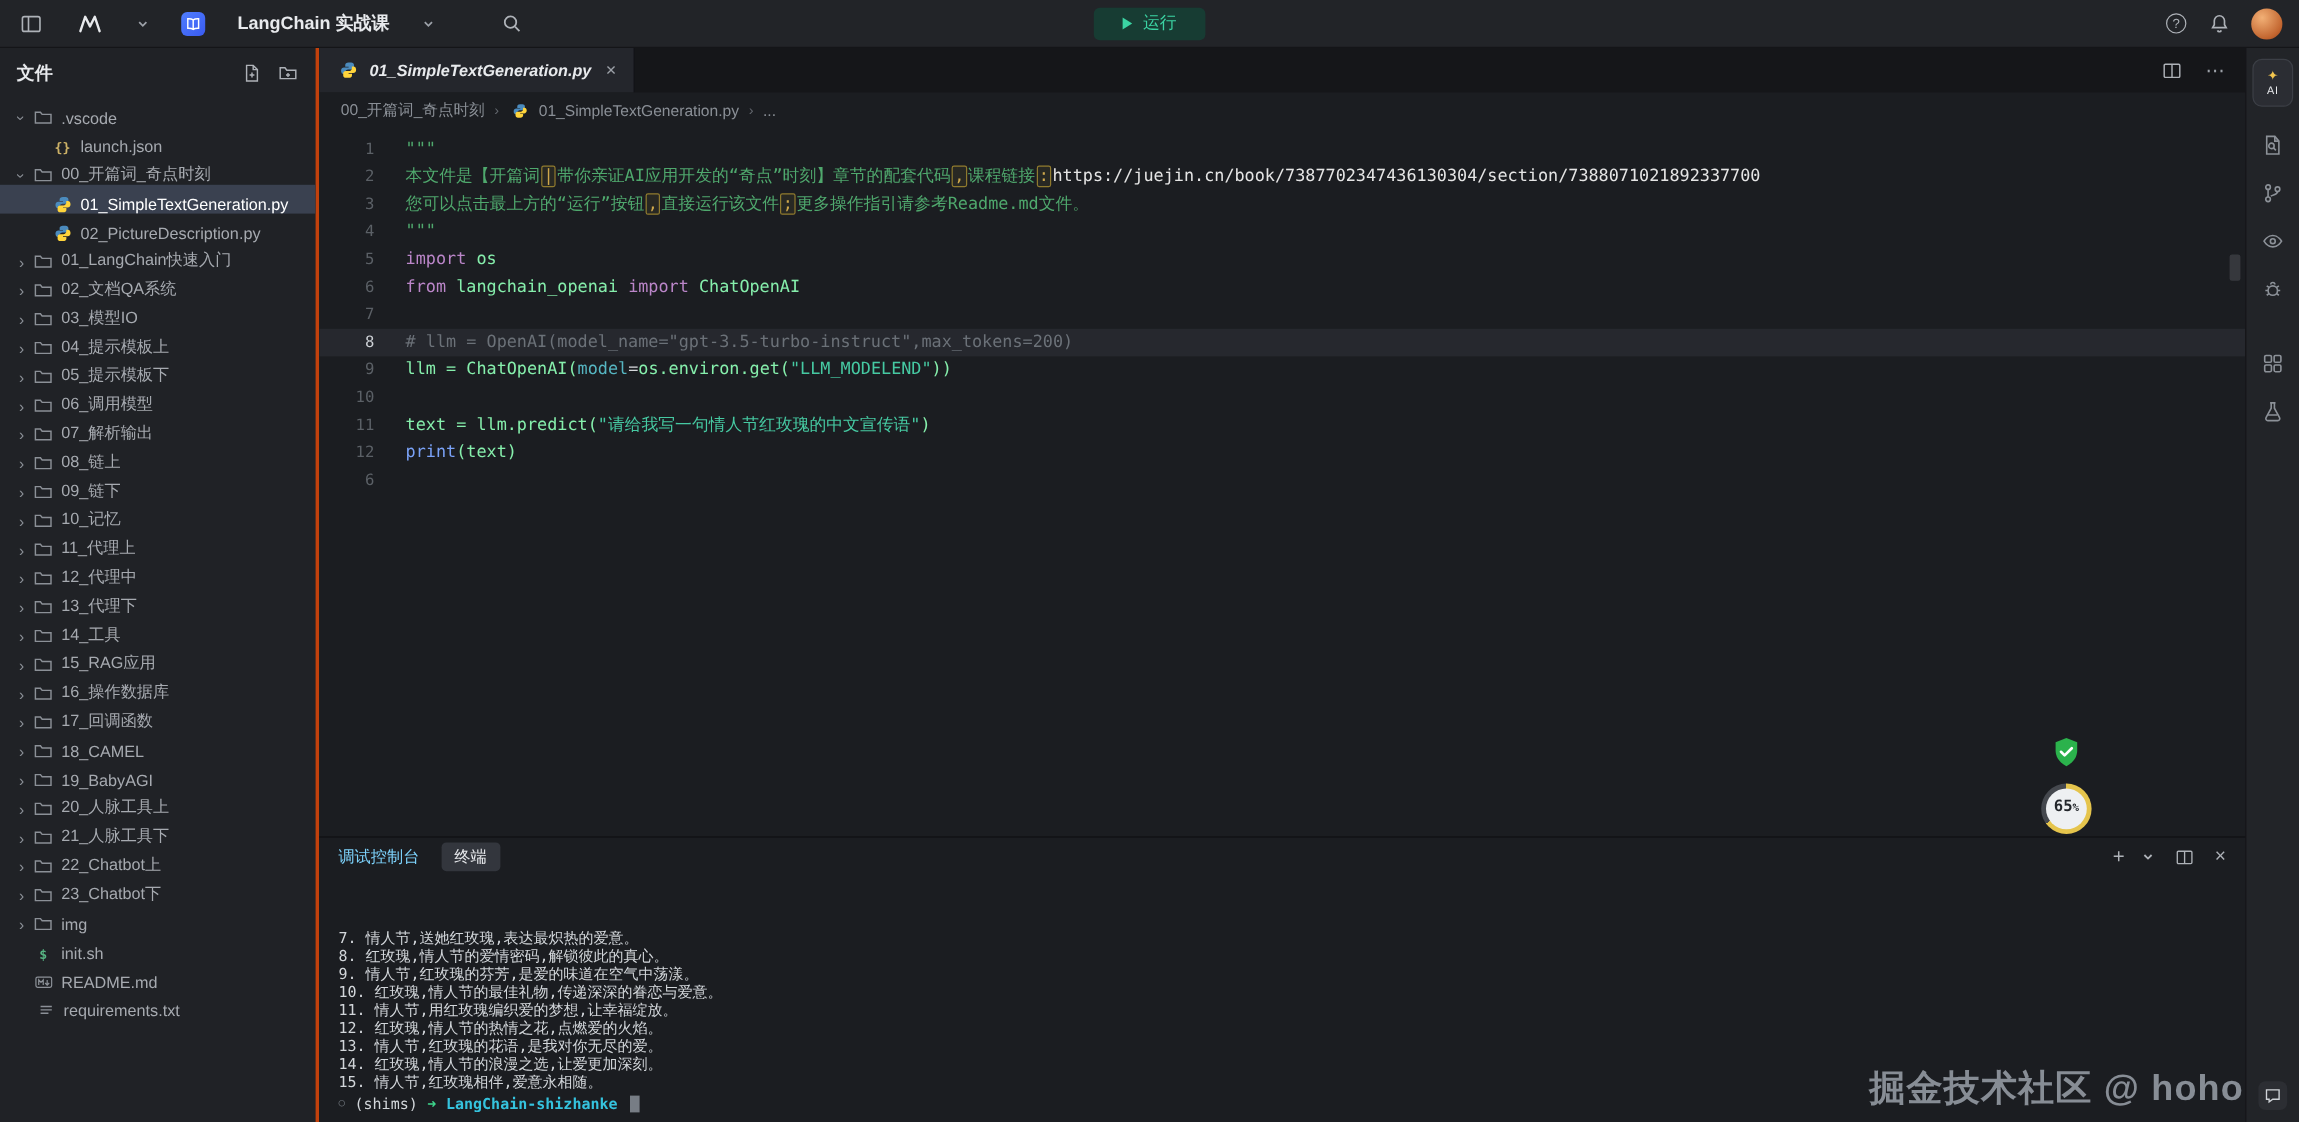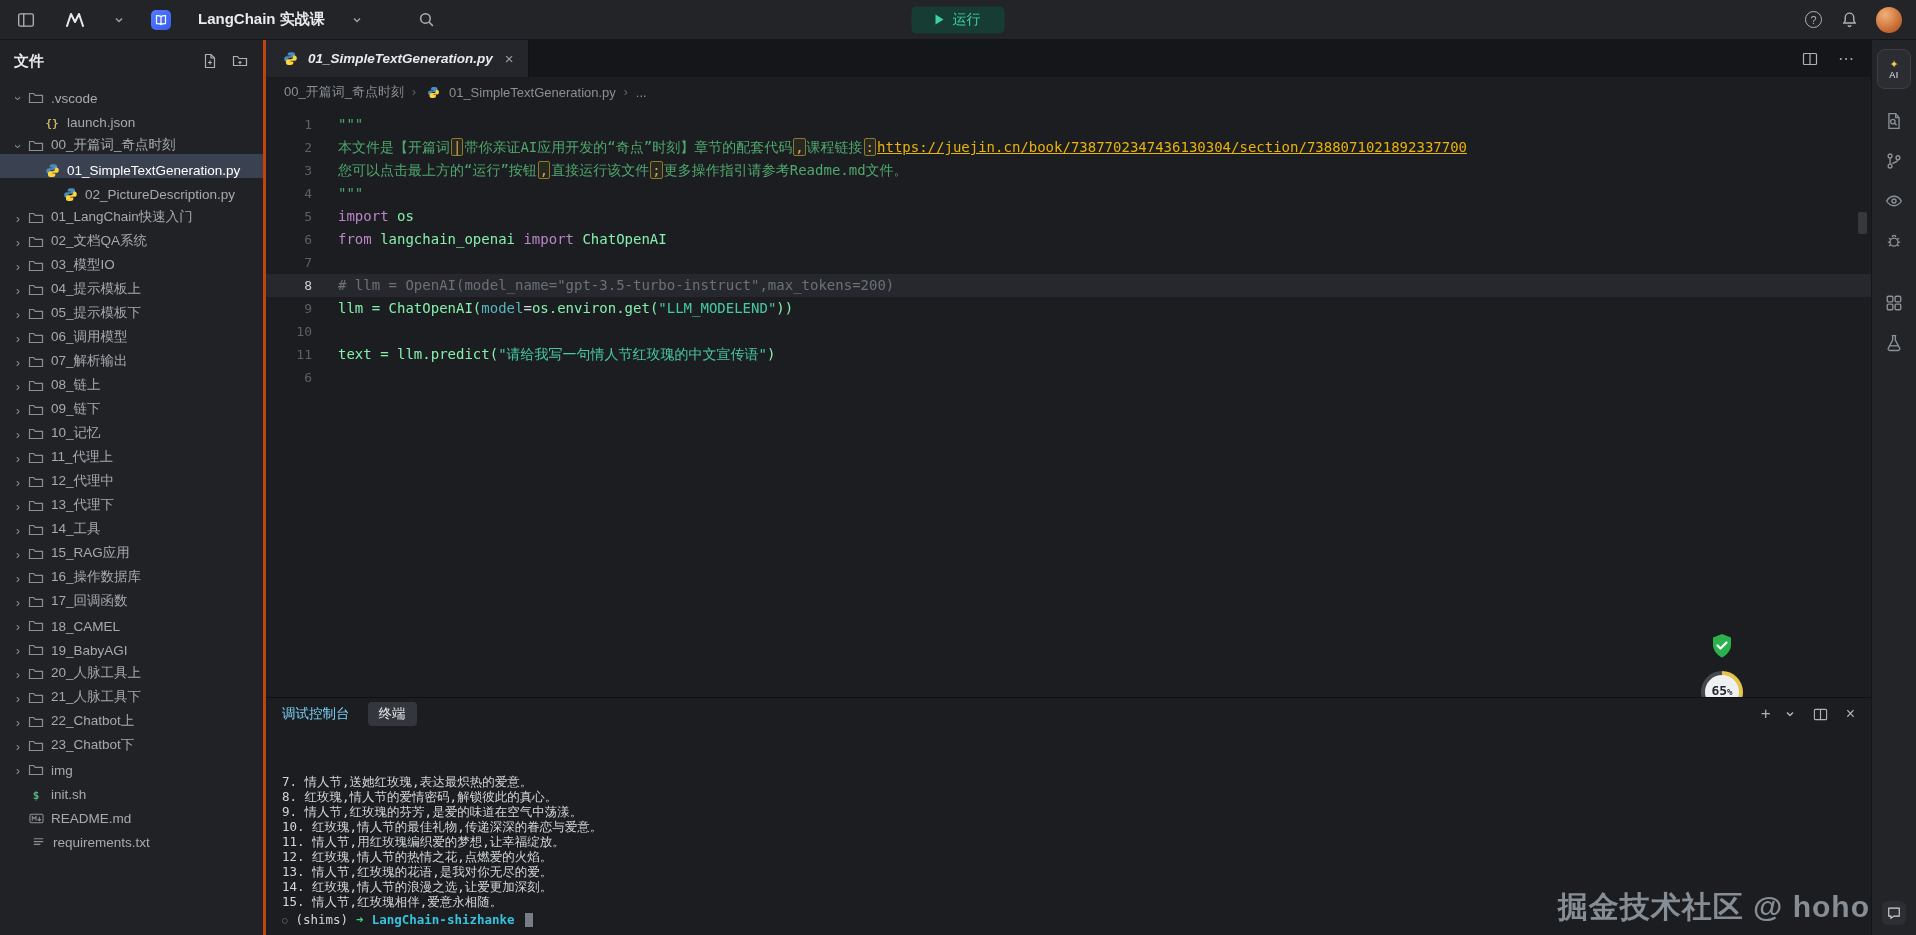--- a/index.html
+++ b/index.html
@@ -65,35 +65,35 @@
   .bc-item { display:flex; align-items:center; gap:5px; }
 
   .code { flex:1; position:relative; font-family:"DejaVu Sans Mono","Liberation Mono",monospace;
     font-size:14px; padding-top:6px; overflow:hidden; }
   .code-line { display:flex; height:23px; line-height:23px; white-space:pre; }
   .code-line .ln { width:46px; min-width:46px; text-align:right; color:#5b6066; font-size:13px; }
   .code-line .lc { padding-left:26px; }
   .code-line.current { background:#26282e; }
   .code-line.current .ln { color:#cdd1d6; }
   .tk-doc  { color:#4fa86d; }
-  .tk-link { color:#eab308; text-decoration:underline; }
+  .tk-link { color:#e5e5e5; }
   .tk-kw   { color:#bb86c9; }
   .tk-id   { color:#86efac; }
   .tk-op   { color:#d6d8dc; }
   .tk-str  { color:#46c9a2; }
   .tk-com  { color:#6b7178; }
   .tk-fn   { color:#7aa2f7; }
   .tk-param{ color:#56b6c2; }
   .tk-uni  { border:1px solid #8f7a2e; border-radius:2px; padding:0 1px; margin:0 1px;
     background:rgba(143,122,46,.12); color:#cfa84c; }
   .vscroll { position:absolute; right:4px; top:105px; width:9px; height:22px;
     background:rgba(125,130,138,.28); border-radius:2px; }
 
   
-  .float-widget { position:absolute; right:128px; top:526px; z-index:5;
+  .float-widget { position:absolute; right:128px; top:507px; z-index:5;
     display:flex; flex-direction:column; align-items:center; gap:9px; }
   .score-badge { width:42px; height:42px; border-radius:50%;
     background:conic-gradient(#e5c44c 0 65%, #45484e 0);
     display:flex; align-items:center; justify-content:center; }
   .score-inner { width:34px; height:34px; border-radius:50%; background:#eef0f2; color:#23262b;
     font-weight:700; font-size:13px; display:flex; align-items:baseline; justify-content:center;
     padding-top:8px; }
   .score-unit { font-size:9px; }
   .camera-chip { width:26px; height:26px; border-radius:6px; background:#26282d;
     border:1px solid #3a3d43; display:flex; align-items:center; justify-content:center; }
@@ -243,21 +243,21 @@
         <div class="trow sel" style="padding-left: 26px;">
           <span class="chev"></span>
           <span class="ficon">
             <svg width="15" height="15" viewBox="0 0 16 16">
               <path fill="#4b8bbe" d="M7.9 1.2c-1.8 0-2.9.8-2.9 2.1v1.6h3v.6H3.9c-1.4 0-2.6 1-2.6 2.9 0 1.8 1 2.9 2.4 2.9h1.4V9.6c0-1.3 1.1-2.3 2.5-2.3h3c1.2 0 2.2-.9 2.2-2.1V3.3c0-1.2-1.1-2.1-2.5-2.1z"></path>
               <path fill="#ffd43b" d="M8.1 14.8c1.8 0 2.9-.8 2.9-2.1v-1.6H8v-.6h4.1c1.4 0 2.6-1 2.6-2.9 0-1.8-1-2.9-2.4-2.9h-1.4v1.7c0 1.3-1.1 2.3-2.5 2.3h-3c-1.2 0-2.2.9-2.2 2.1v1.9c0 1.2 1.1 2.1 2.5 2.1z"></path>
             </svg>
           </span>
           <span class="flabel">01_SimpleTextGeneration.py</span>
         </div>
-        <div class="trow" style="padding-left: 44px;">
+        <div class="trow" style="padding-left: 26px;">
           <span class="chev"></span>
           <span class="ficon">
             <svg width="15" height="15" viewBox="0 0 16 16">
               <path fill="#4b8bbe" d="M7.9 1.2c-1.8 0-2.9.8-2.9 2.1v1.6h3v.6H3.9c-1.4 0-2.6 1-2.6 2.9 0 1.8 1 2.9 2.4 2.9h1.4V9.6c0-1.3 1.1-2.3 2.5-2.3h3c1.2 0 2.2-.9 2.2-2.1V3.3c0-1.2-1.1-2.1-2.5-2.1z"></path>
               <path fill="#ffd43b" d="M8.1 14.8c1.8 0 2.9-.8 2.9-2.1v-1.6H8v-.6h4.1c1.4 0 2.6-1 2.6-2.9 0-1.8-1-2.9-2.4-2.9h-1.4v1.7c0 1.3-1.1 2.3-2.5 2.3h-3c-1.2 0-2.2.9-2.2 2.1v1.9c0 1.2 1.1 2.1 2.5 2.1z"></path>
             </svg>
           </span>
           <span class="flabel">02_PictureDescription.py</span>
         </div>
         <div class="trow" style="padding-left: 10px;">
@@ -551,20 +551,21 @@
           <div class="code-line"><span class="ln">2</span><span class="lc"><span class="tk-doc">本文件是【开篇词</span><span class="tk-doc tk-uni">|</span><span class="tk-doc">带你亲证AI应用开发的“奇点”时刻】章节的配套代码</span><span class="tk-doc tk-uni">,</span><span class="tk-doc">课程链接</span><span class="tk-doc tk-uni">:</span><span class="tk-link">https://juejin.cn/book/7387702347436130304/section/7388071021892337700</span></span></div>
           <div class="code-line"><span class="ln">3</span><span class="lc"><span class="tk-doc">您可以点击最上方的“运行”按钮</span><span class="tk-doc tk-uni">,</span><span class="tk-doc">直接运行该文件</span><span class="tk-doc tk-uni">;</span><span class="tk-doc">更多操作指引请参考Readme.md文件。</span></span></div>
           <div class="code-line"><span class="ln">4</span><span class="lc"><span class="tk-doc">"""</span></span></div>
           <div class="code-line"><span class="ln">5</span><span class="lc"><span class="tk-kw">import</span><span class="tk-id"> os</span></span></div>
           <div class="code-line"><span class="ln">6</span><span class="lc"><span class="tk-kw">from</span><span class="tk-id"> langchain_openai </span><span class="tk-kw">import</span><span class="tk-id"> ChatOpenAI</span></span></div>
           <div class="code-line"><span class="ln">7</span><span class="lc"></span></div>
           <div class="code-line current"><span class="ln">8</span><span class="lc"><span class="tk-com"># llm = OpenAI(model_name="gpt-3.5-turbo-instruct",max_tokens=200)</span></span></div>
           <div class="code-line"><span class="ln">9</span><span class="lc"><span class="tk-id">llm = ChatOpenAI(</span><span class="tk-param">model</span><span class="tk-op">=</span><span class="tk-id">os.environ.get(</span><span class="tk-str">"LLM_MODELEND"</span><span class="tk-id">))</span></span></div>
           <div class="code-line"><span class="ln">10</span><span class="lc"></span></div>
           <div class="code-line"><span class="ln">11</span><span class="lc"><span class="tk-id">text = llm.predict(</span><span class="tk-str">"请给我写一句情人节红玫瑰的中文宣传语"</span><span class="tk-id">)</span></span></div>
+          <div class="code-line"><span class="ln">12</span><span class="lc"><span class="tk-fn">print</span><span class="tk-id">(text)</span></span></div>
           <div class="code-line"><span class="ln">6</span><span class="lc"></span></div>
         </div>
       <div class="vscroll"></div>
       <div class="float-widget">
         <span>
           <svg width="24" height="26" viewBox="0 0 24 26">
               <path fill="#2bb24c" d="M12 1l9 3.5v7c0 6-4 10.5-9 13-5-2.5-9-7-9-13v-7z"></path>
               <path fill="none" stroke="#ffffff" stroke-width="2.2" stroke-linecap="round" stroke-linejoin="round" d="M7.5 12.5l3 3 6-6"></path>
             </svg>
         </span>

